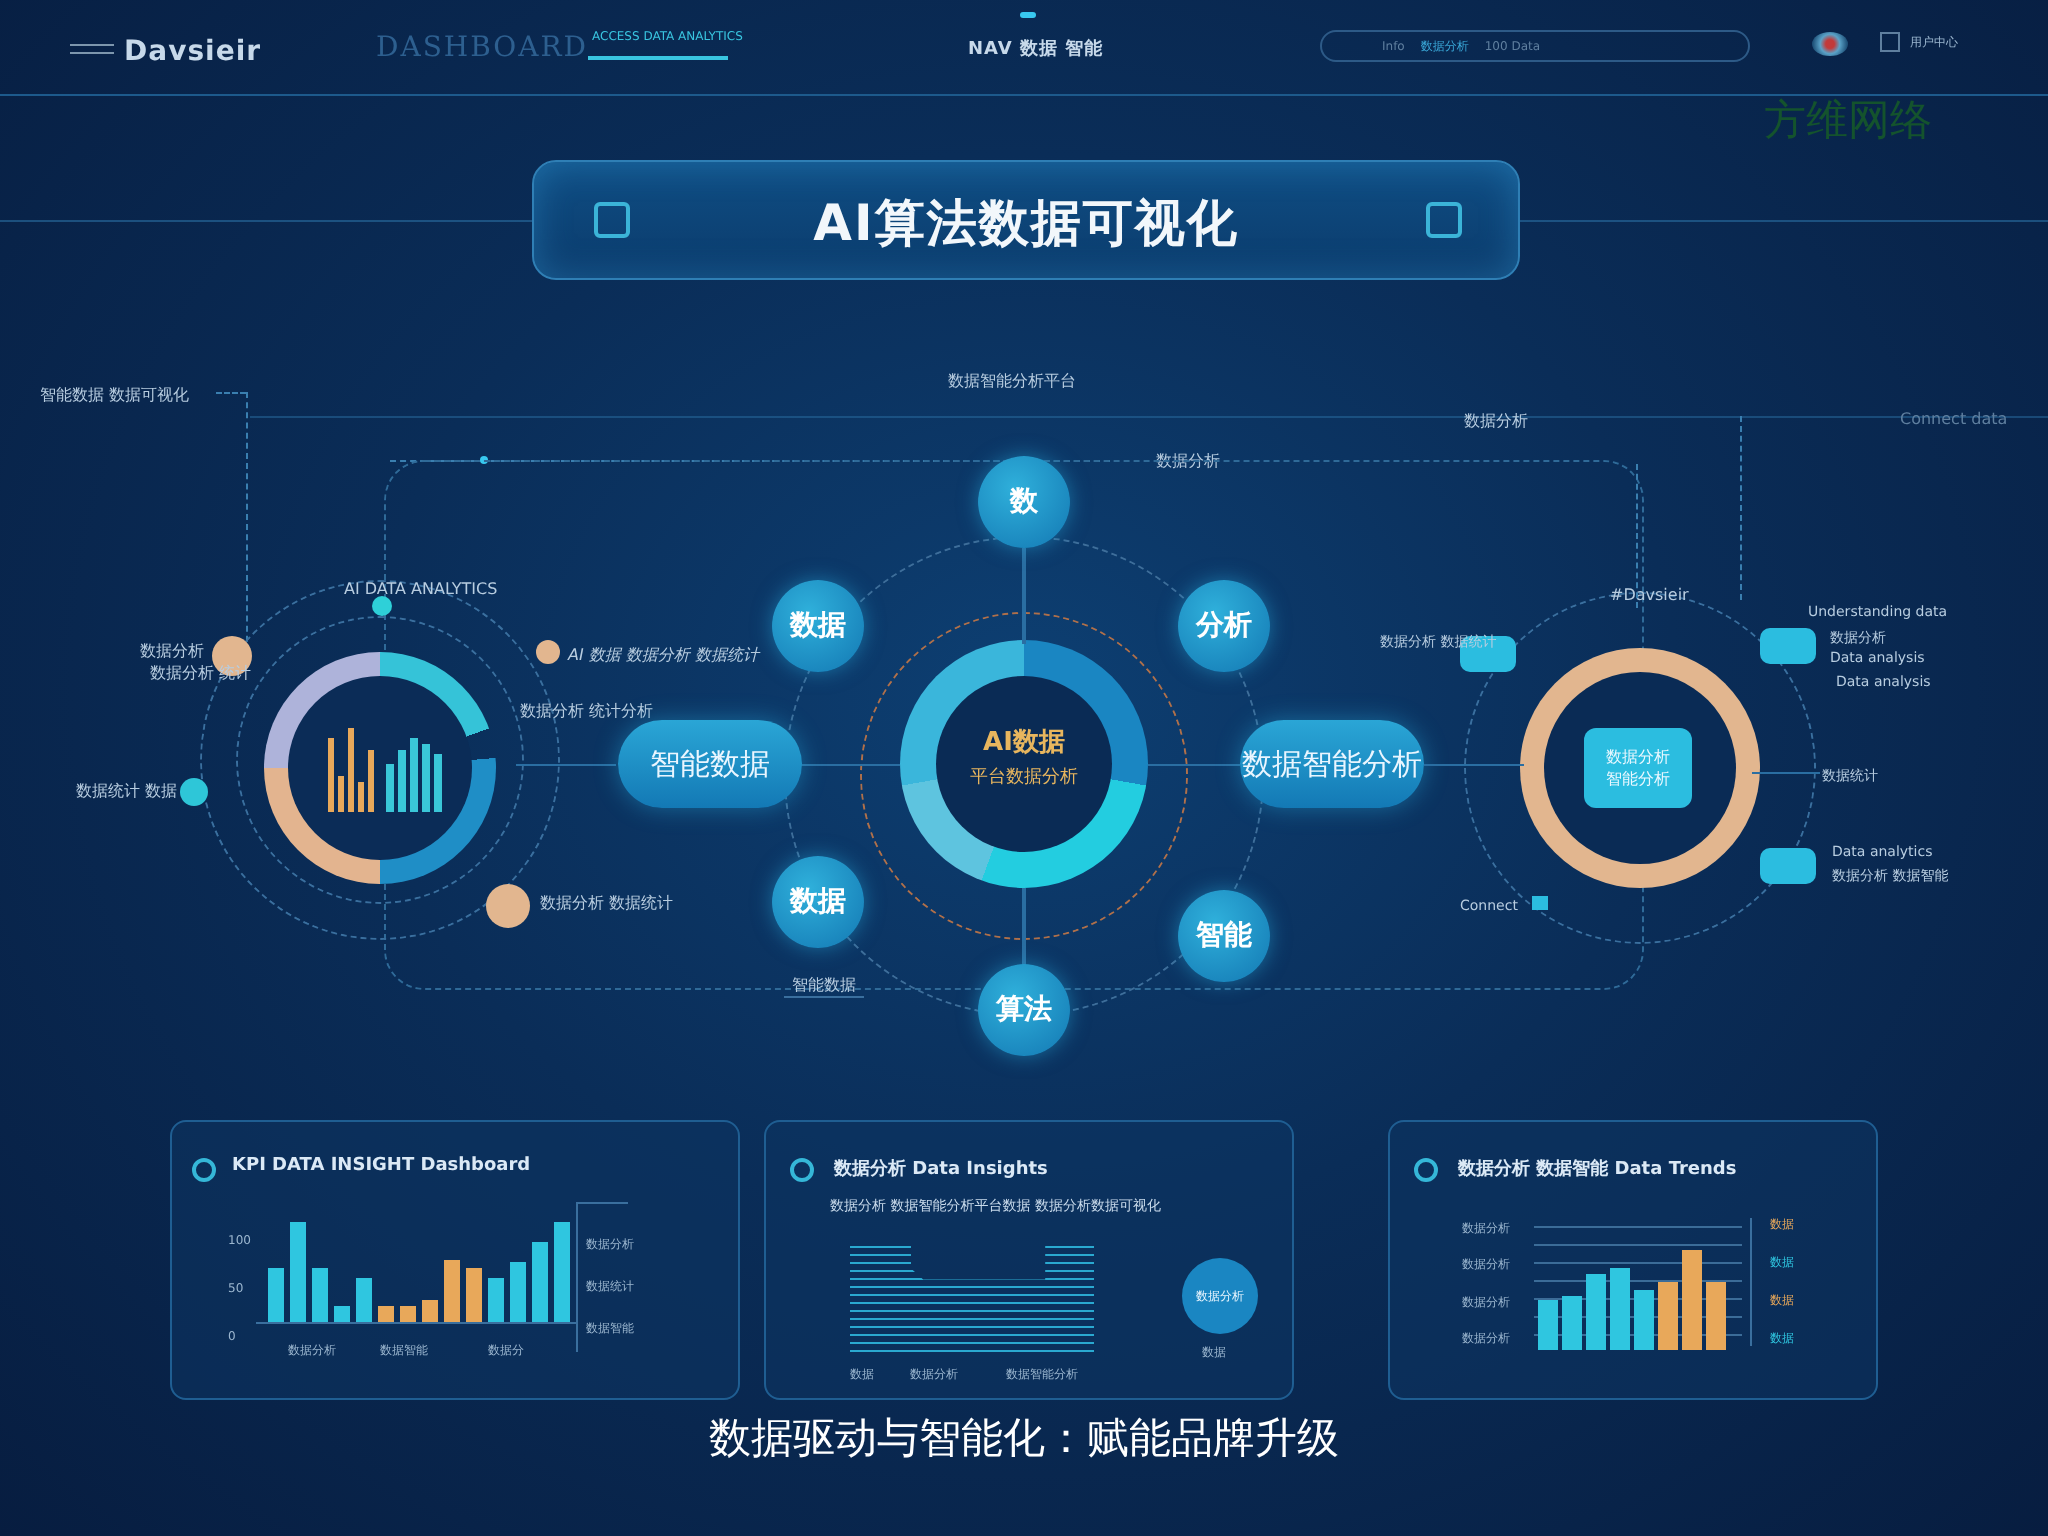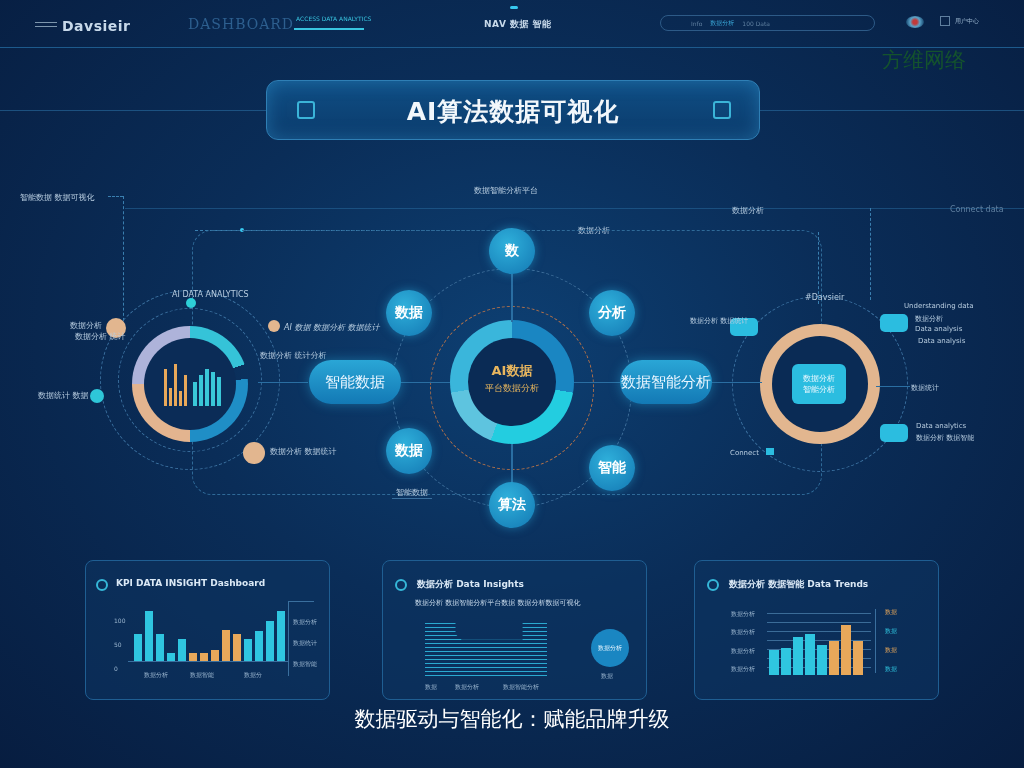--- a/index.html
+++ b/index.html
@@ -151,21 +151,21 @@
 <div class="abs lbl" style="left:915px;top:325px;font-size:7px;">Data analysis</div>
 <div class="abs lbl" style="left:918px;top:337px;font-size:7px;">Data analysis</div>
 <div class="abs hline" style="left:876px;top:386px;width:34px;"></div>
 <div class="abs lbl" style="left:911px;top:383px;font-size:7px;">数据统计</div>
 <div class="abs" style="left:880px;top:424px;width:28px;height:18px;border-radius:5px;background:#2bbde0;"></div>
 <div class="abs lbl" style="left:916px;top:422px;font-size:7px;">Data analytics</div>
 <div class="abs lbl" style="left:916px;top:433px;font-size:7px;">数据分析 数据智能</div>
 <div class="abs lbl" style="left:730px;top:449px;font-size:7px;">Connect</div>
 <div class="abs" style="left:766px;top:448px;width:8px;height:7px;background:#2bbde0;"></div>
 
-<div class="abs panel" style="left:85px;top:560px;width:245px;height:140px;">
+<div class="abs panel" style="left:85px;top:560px;width:285px;height:140px;">
   <div class="abs pico" style="left:10px;top:18px;"></div>
   <div class="abs ptitle" style="left:30px;top:17px;">KPI DATA INSIGHT Dashboard</div>
   <div class="abs smalltick" style="left:28px;top:56px;">100</div>
   <div class="abs smalltick" style="left:28px;top:80px;">50</div>
   <div class="abs smalltick" style="left:28px;top:104px;">0</div>
   <div class="abs" style="left:42px;top:100px;width:160px;height:0;border-top:1px solid #3a6f9e;"></div>
   <div class="abs" style="left:202px;top:40px;width:0;height:75px;border-left:1px solid #3a6f9e;"></div>
   <div class="abs" style="left:202px;top:40px;width:26px;border-top:1px solid #3a6f9e;"></div>
   <div class="abs smalltick" style="left:207px;top:57px;">数据分析</div>
   <div class="abs smalltick" style="left:207px;top:78px;">数据统计</div>

